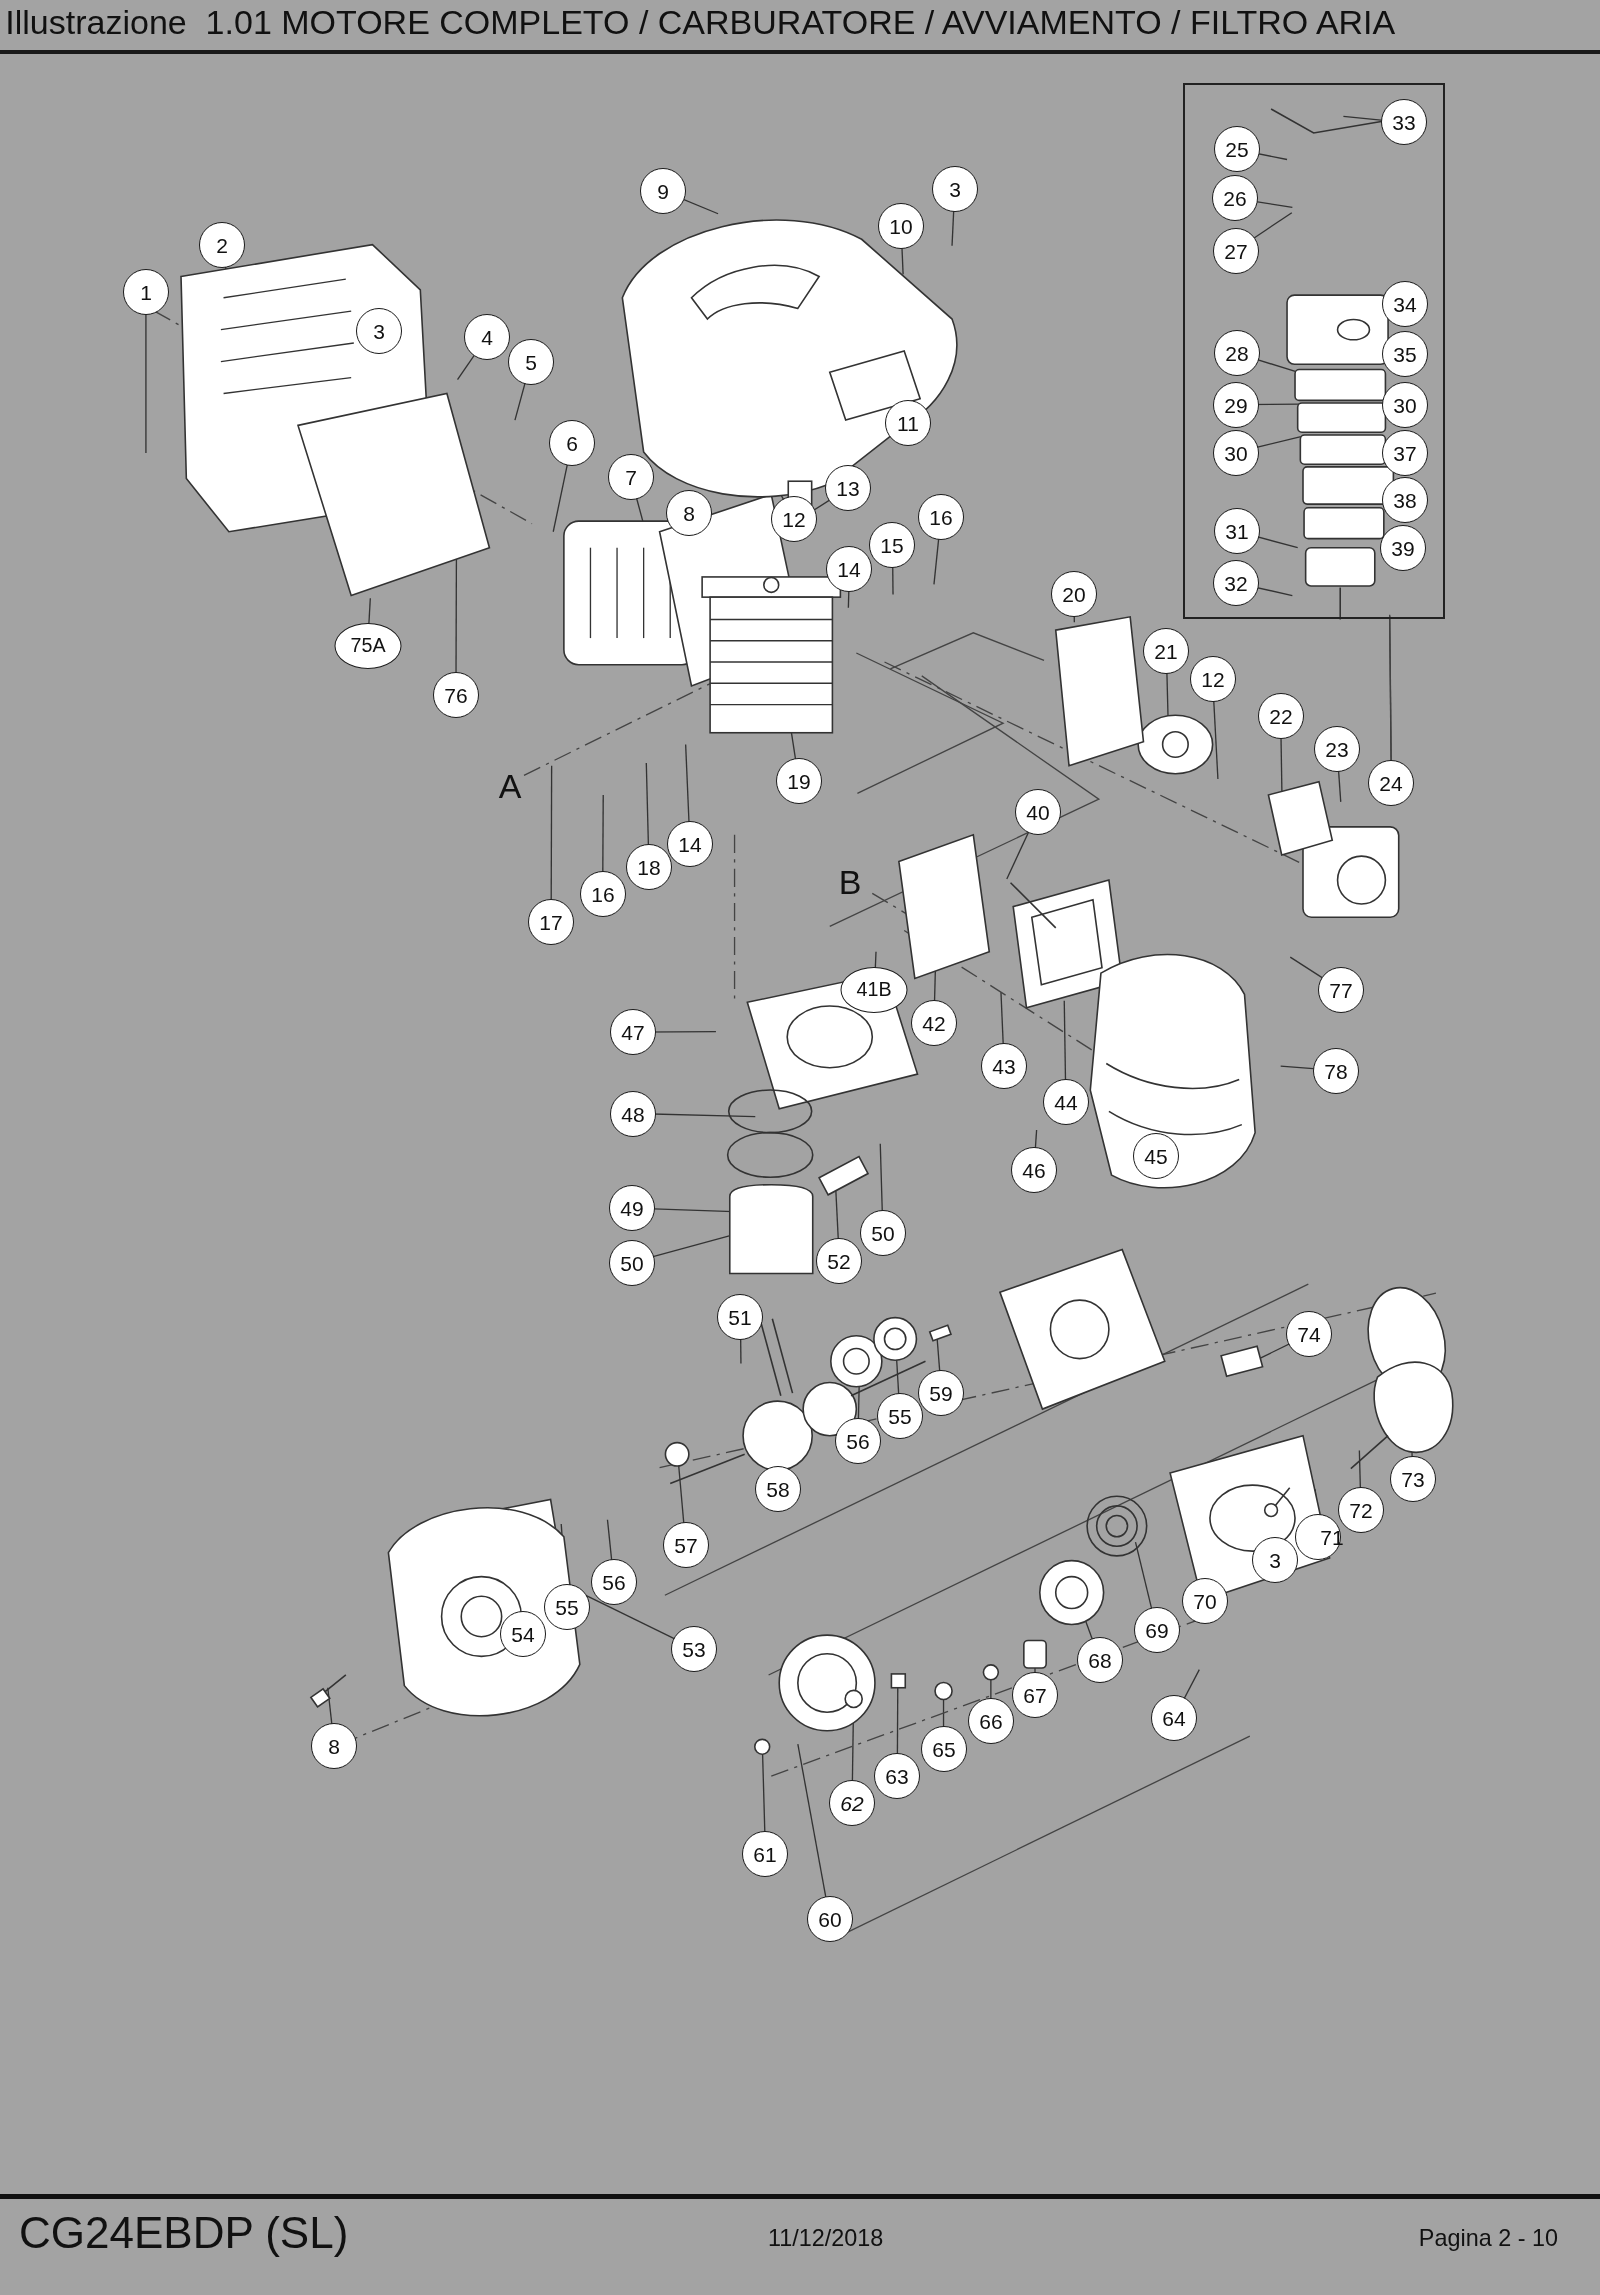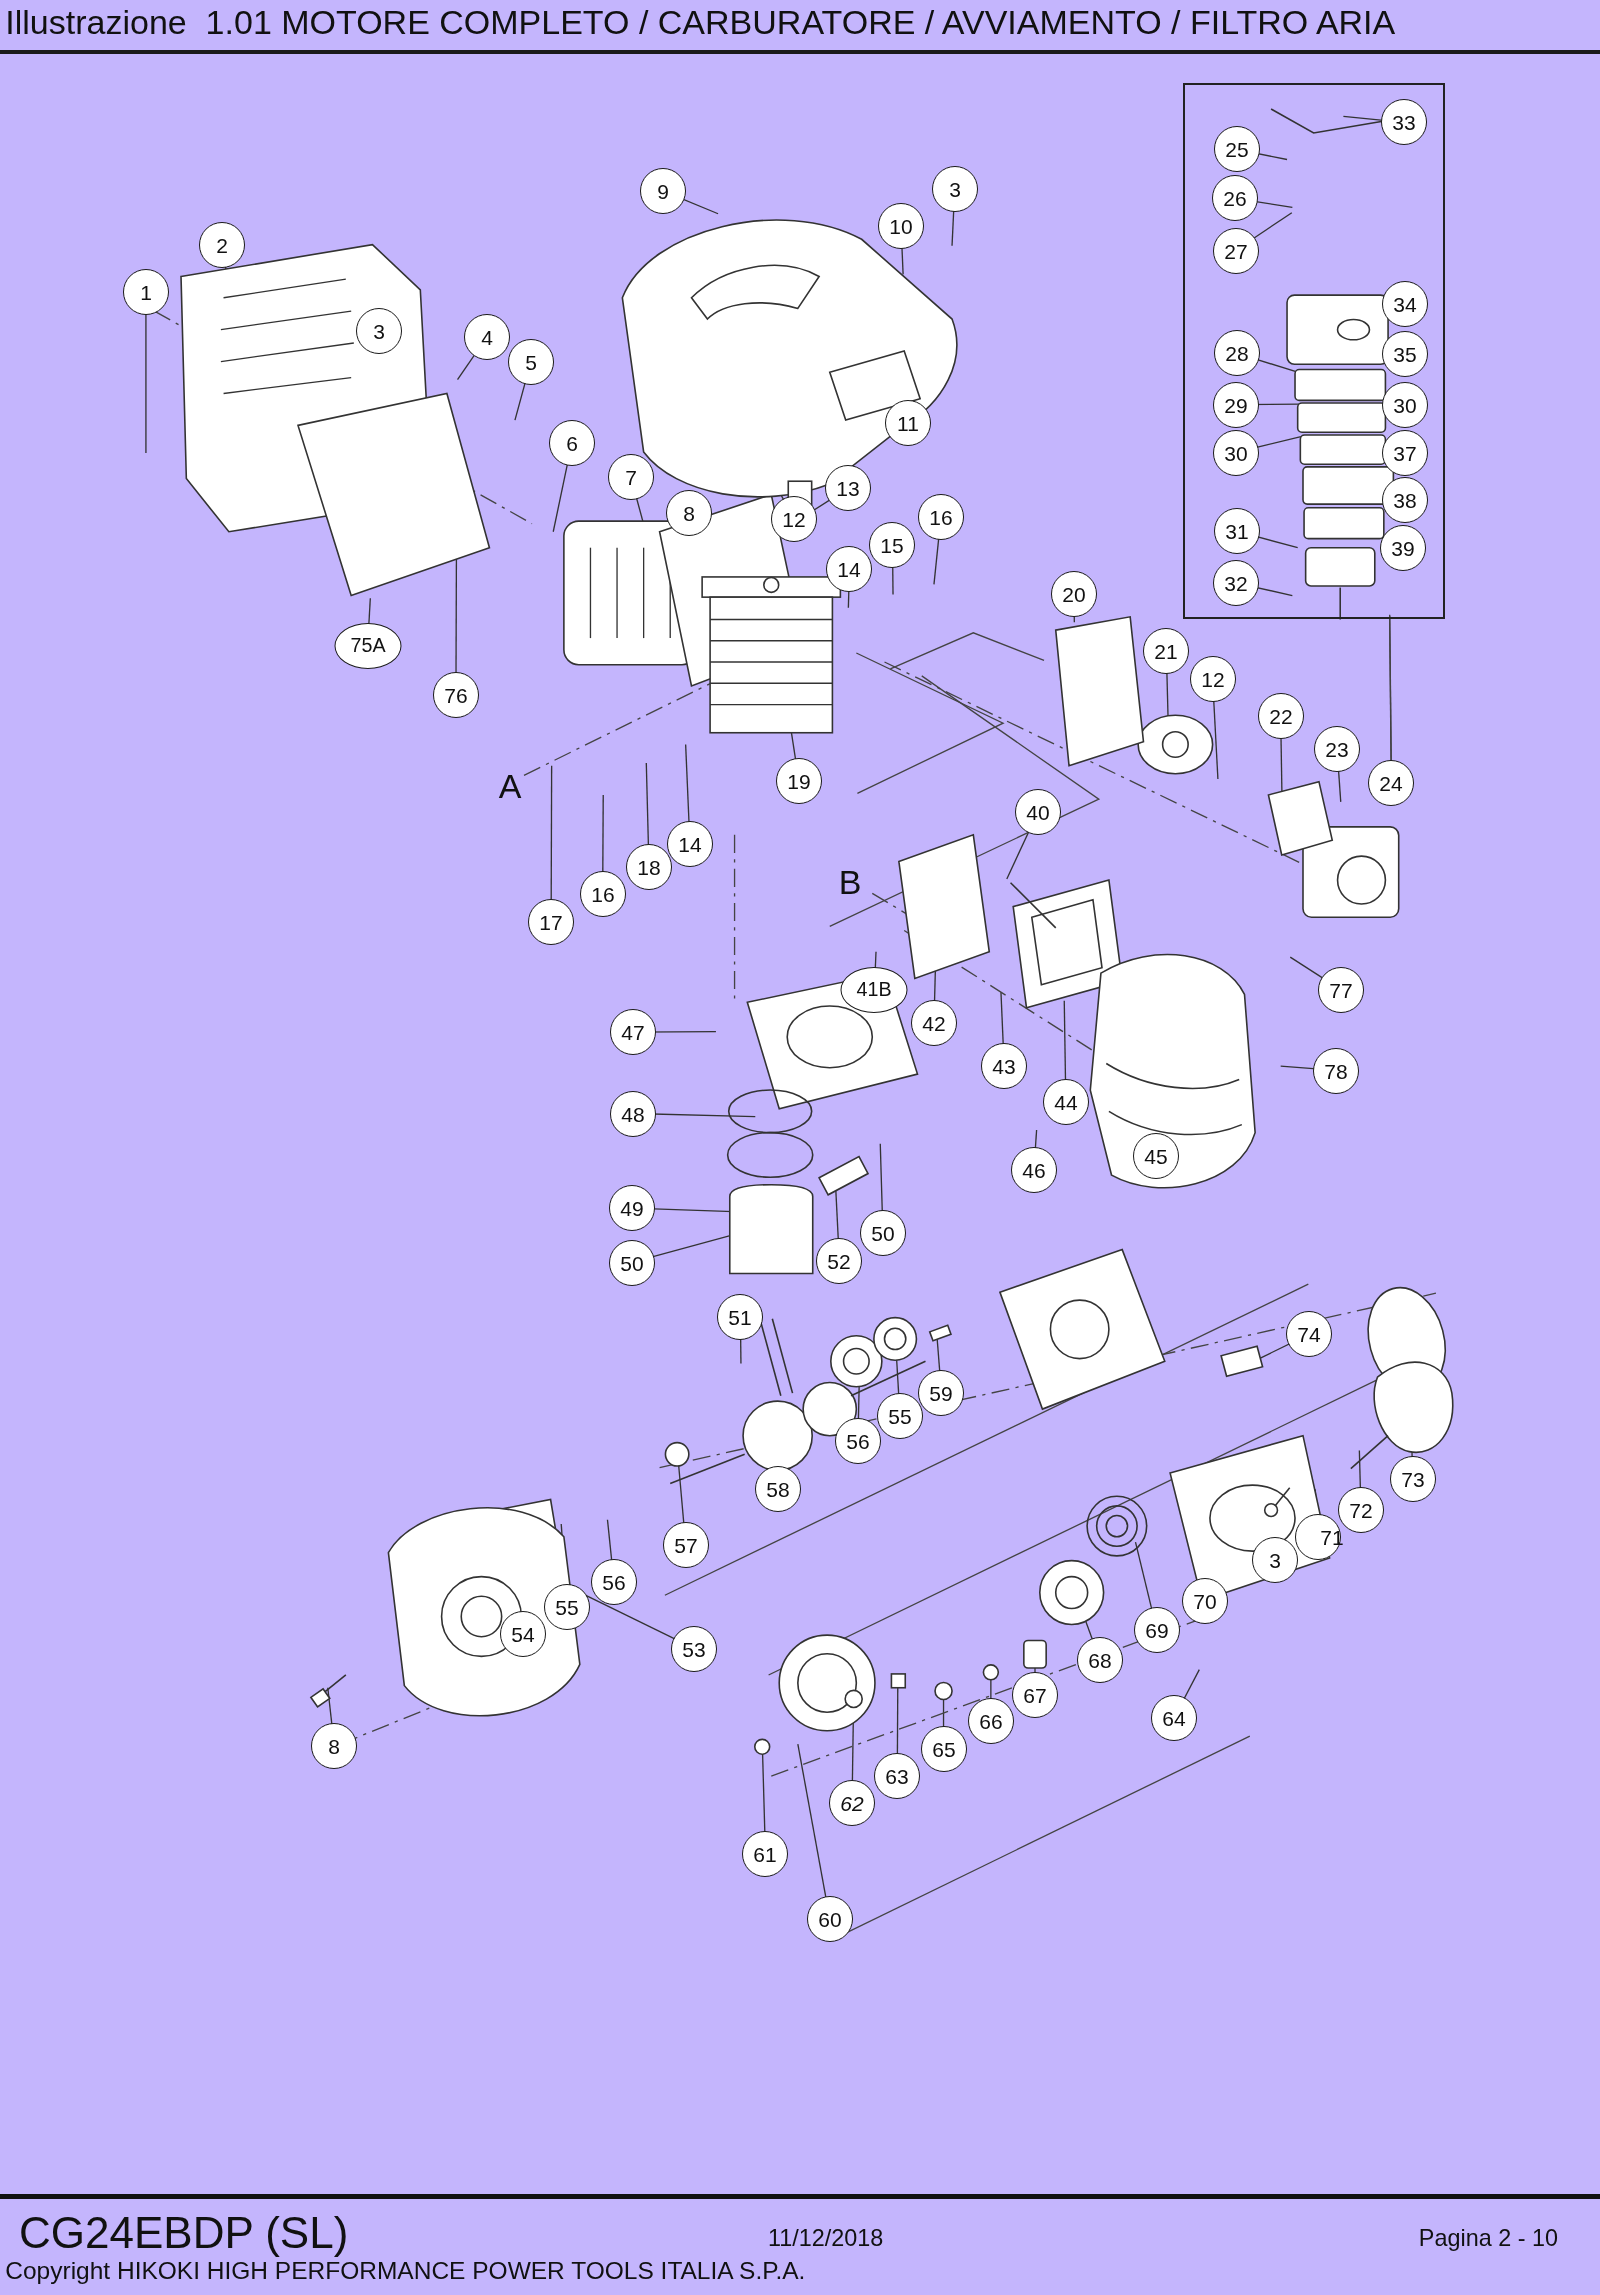--- a/index.html
+++ b/index.html
@@ -1,16 +1,16 @@
 <!DOCTYPE html>
 <html style="font-size:8.5px"><head>
 <meta charset="utf-8">
 <style>
   html,body{margin:0;padding:0;background:#ffffff;}
-  #page{position:relative;width:1601px;height:2295px;background:#c4b5fd;overflow:hidden;
+  #page{position:relative;width:1601px;height:2295px;background:#a3a3a3;overflow:hidden;
         font-family:"Liberation Sans", sans-serif;color:#111;}
   
   #title{position:absolute;left:5.3px;top:3.2px;font-size:34px;letter-spacing:0px;
          white-space:pre;color:#111;}
   #title-rule{position:absolute;left:0;top:50px;width:1601px;height:4.3px;background:#1a1a1a;}
   
   #sketch{position:absolute;left:0;top:0;width:1601px;height:2295px;}
   #detail-box{position:absolute;left:1183px;top:83px;width:258px;height:532px;
               border:2.1px solid #222;background:transparent;}
   .callout{position:absolute;width:46px;height:46px;border:1.6px solid #1a1a1a;border-radius:50%;
@@ -351,15 +351,14 @@
       <div class="callout" style="left: 765px; top: 1854px;">61</div>
       <div class="callout" style="left: 830px; top: 1919px;">60</div>
       <div class="axis-letter" style="left: 510px; top: 786px;">A</div>
       <div class="axis-letter" style="left: 850px; top: 882px;">B</div>
     </div>
 
   <div id="footer-rule"></div>
   <div id="footer-model">CG24EBDP (SL)</div>
   <div id="footer-date">11/12/2018</div>
   <div id="footer-page">Pagina 2 - 10</div>
-  <div id="footer-copy">Copyright HIKOKI HIGH PERFORMANCE POWER TOOLS ITALIA S.P.A.</div>
 </div>
 
 
 </body></html>

